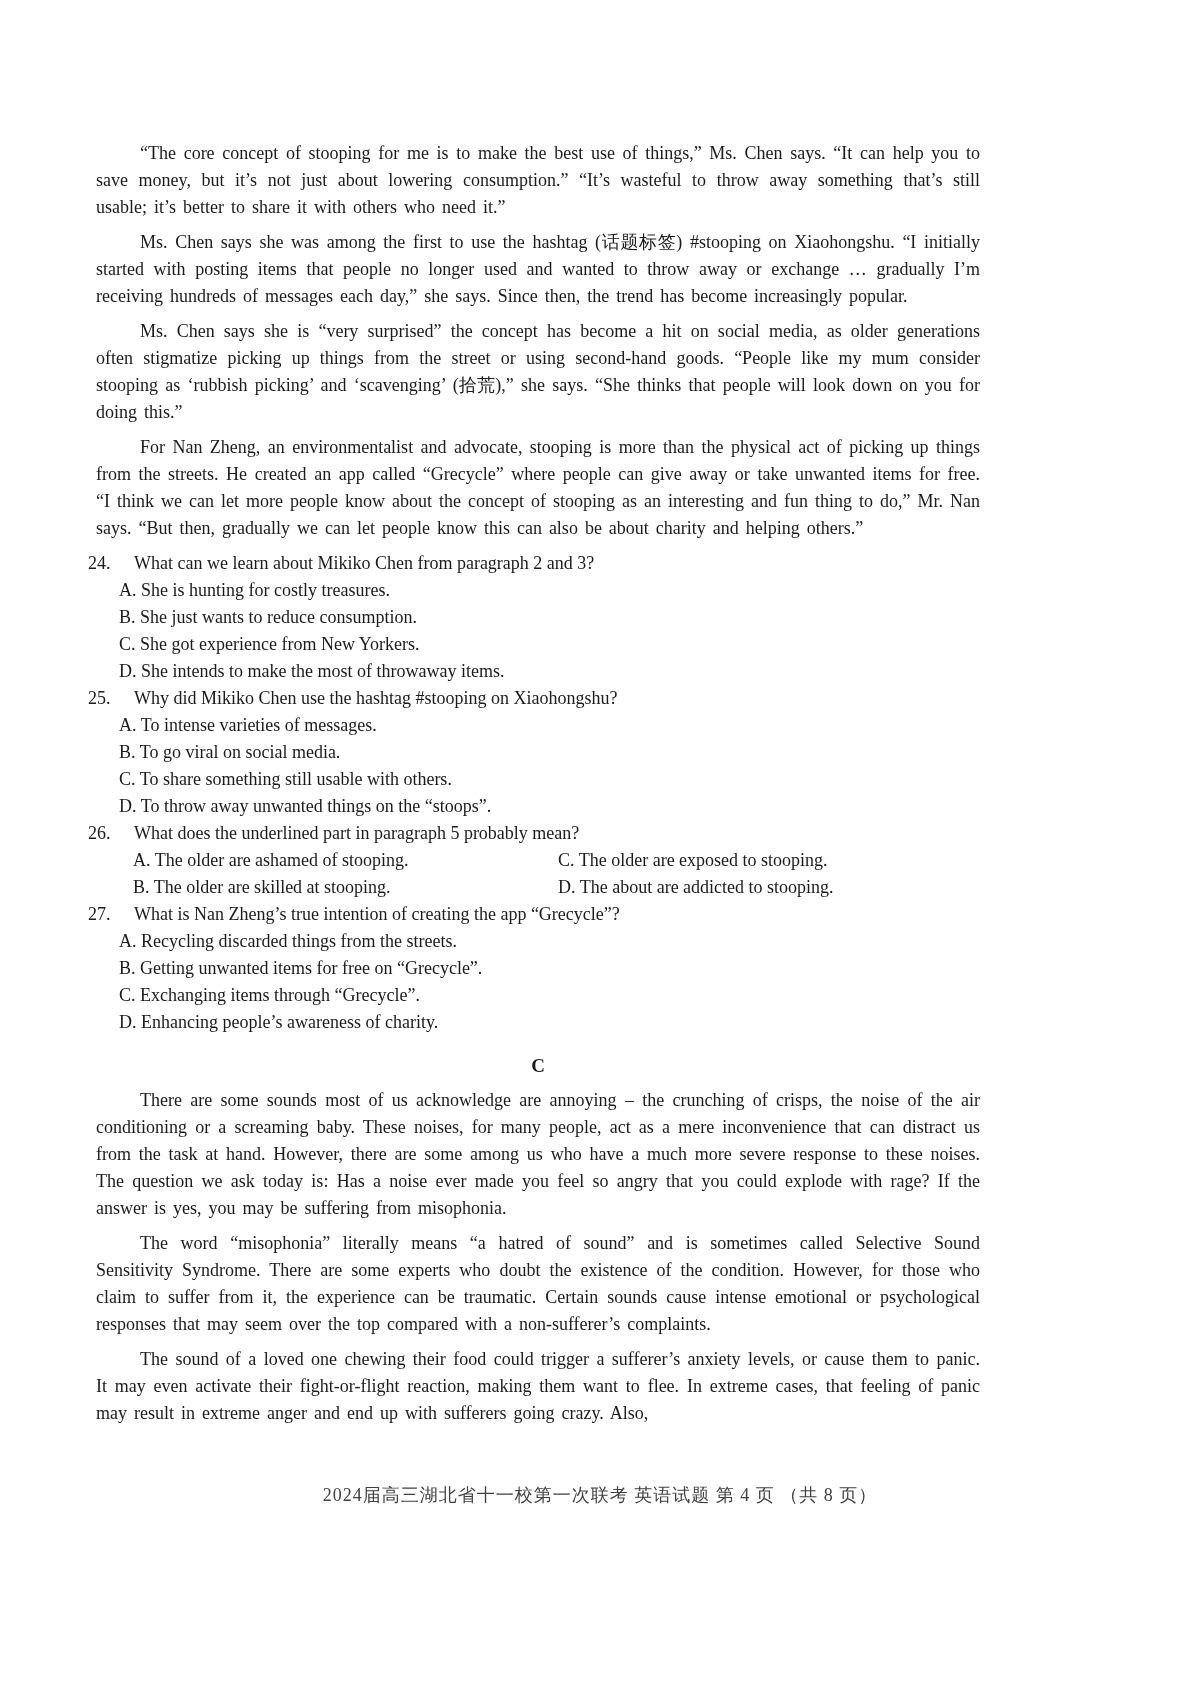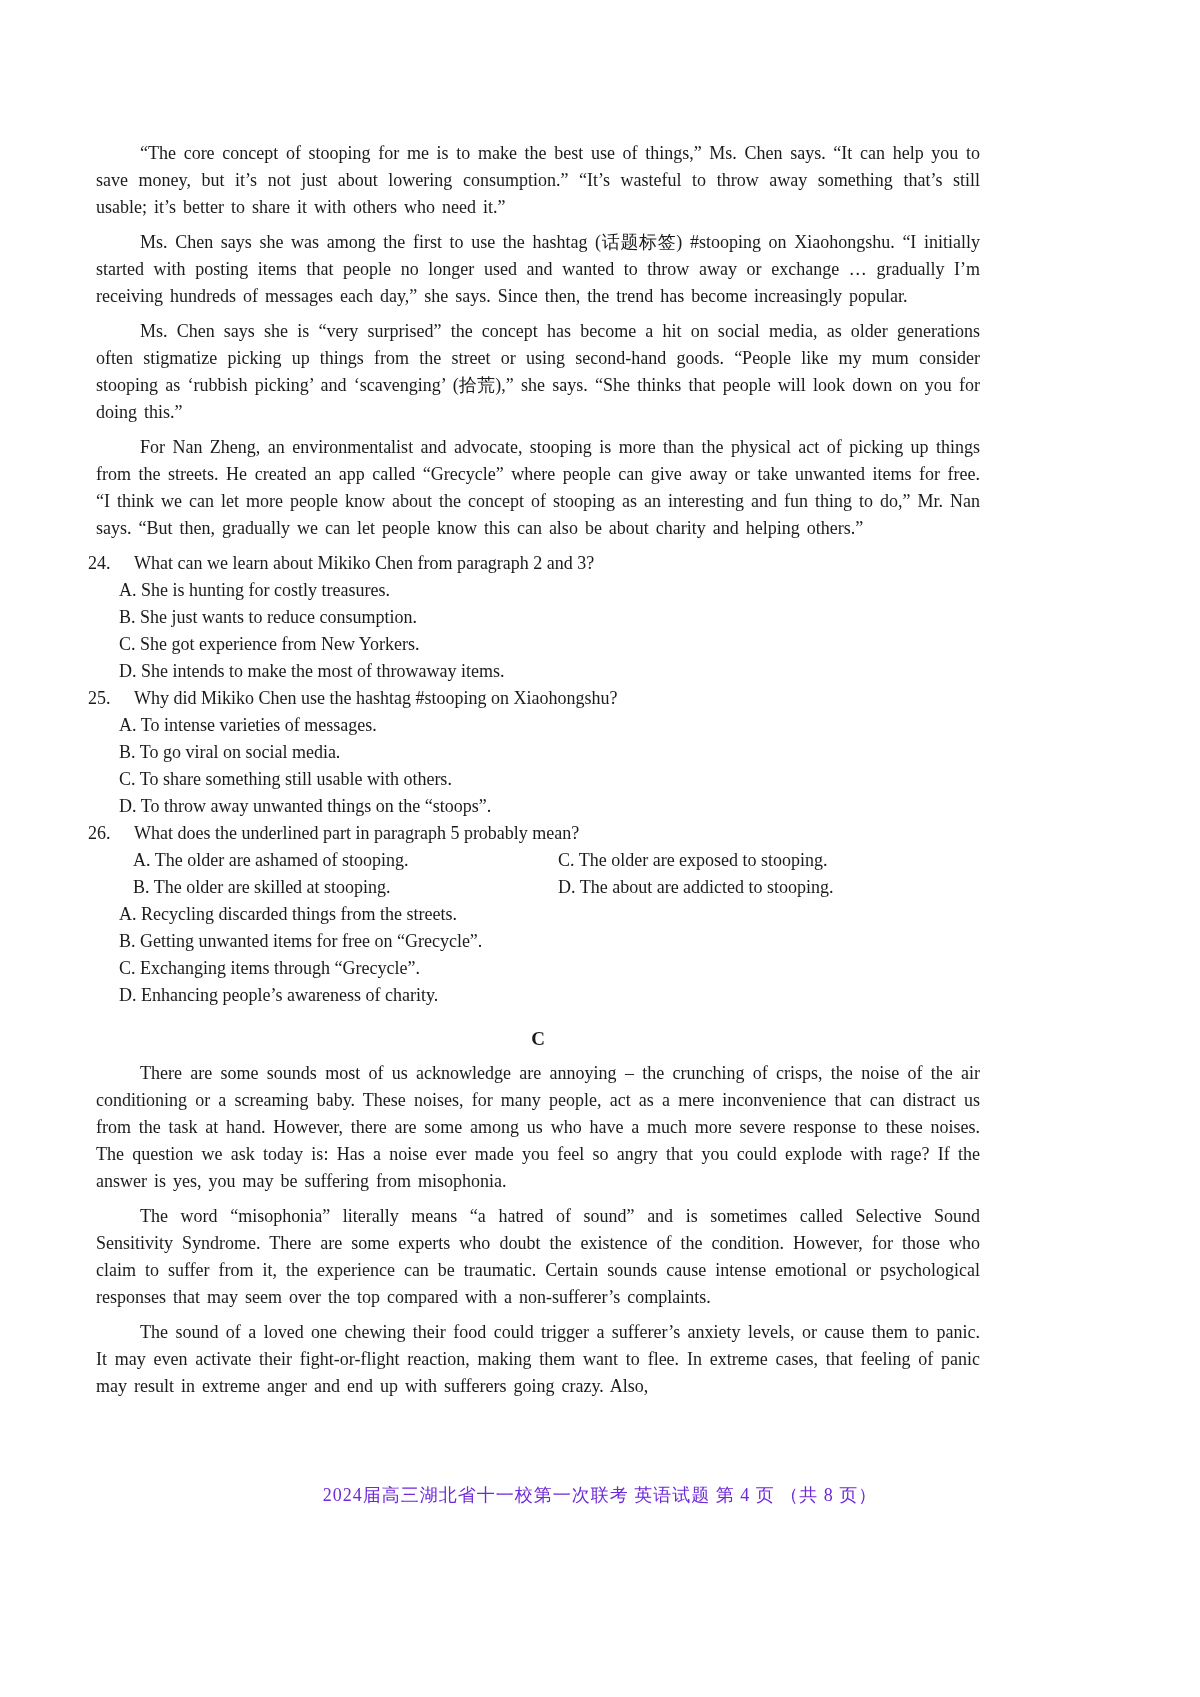--- a/index.html
+++ b/index.html
@@ -56,21 +56,21 @@
     margin-bottom: 4px;
   }
   .footer {
     position: absolute;
     top: 1482px;
     left: 0;
     width: 100%;
     text-align: center;
     font-size: 18px;
     letter-spacing: 1px;
-    color: #6d28d9;
+    color: #404040;
   }
 </style>
 </head>
 <body>
 
 <div class="page">
   <div class="content">
 
     <p class="para">“The core concept of stooping for me is to make the best use of things,” Ms. Chen says. “It can help you to save money, but it’s not just about lowering consumption.” “It’s wasteful to throw away something that’s still usable; it’s better to share it with others who need it.”</p>
     <p class="para">Ms. Chen says she was among the first to use the hashtag (话题标签) #stooping on Xiaohongshu. “I initially started with posting items that people no longer used and wanted to throw away or exchange … gradually I’m receiving hundreds of messages each day,” she says. Since then, the trend has become increasingly popular.</p>
@@ -110,20 +110,24 @@
       </div>
       <div class="options-2col">
         <div class="option">A. The older are ashamed of stooping.</div>
         <div class="option">C. The older are exposed to stooping.</div>
         <div class="option">B. The older are skilled at stooping.</div>
         <div class="option">D. The about are addicted to stooping.</div>
       </div>
     </div>
 
     <div class="question">
+      <div class="q-line">
+        <span class="q-num">27.</span>
+        <span class="q-text">What is Nan Zheng’s true intention of creating the app “Grecycle”?</span>
+      </div>
       <div class="options">
         <div class="option">A. Recycling discarded things from the streets.</div>
         <div class="option">B. Getting unwanted items for free on “Grecycle”.</div>
         <div class="option">C. Exchanging items through “Grecycle”.</div>
         <div class="option">D. Enhancing people’s awareness of charity.</div>
       </div>
     </div>
 
     <div class="section-heading">C</div>
 

